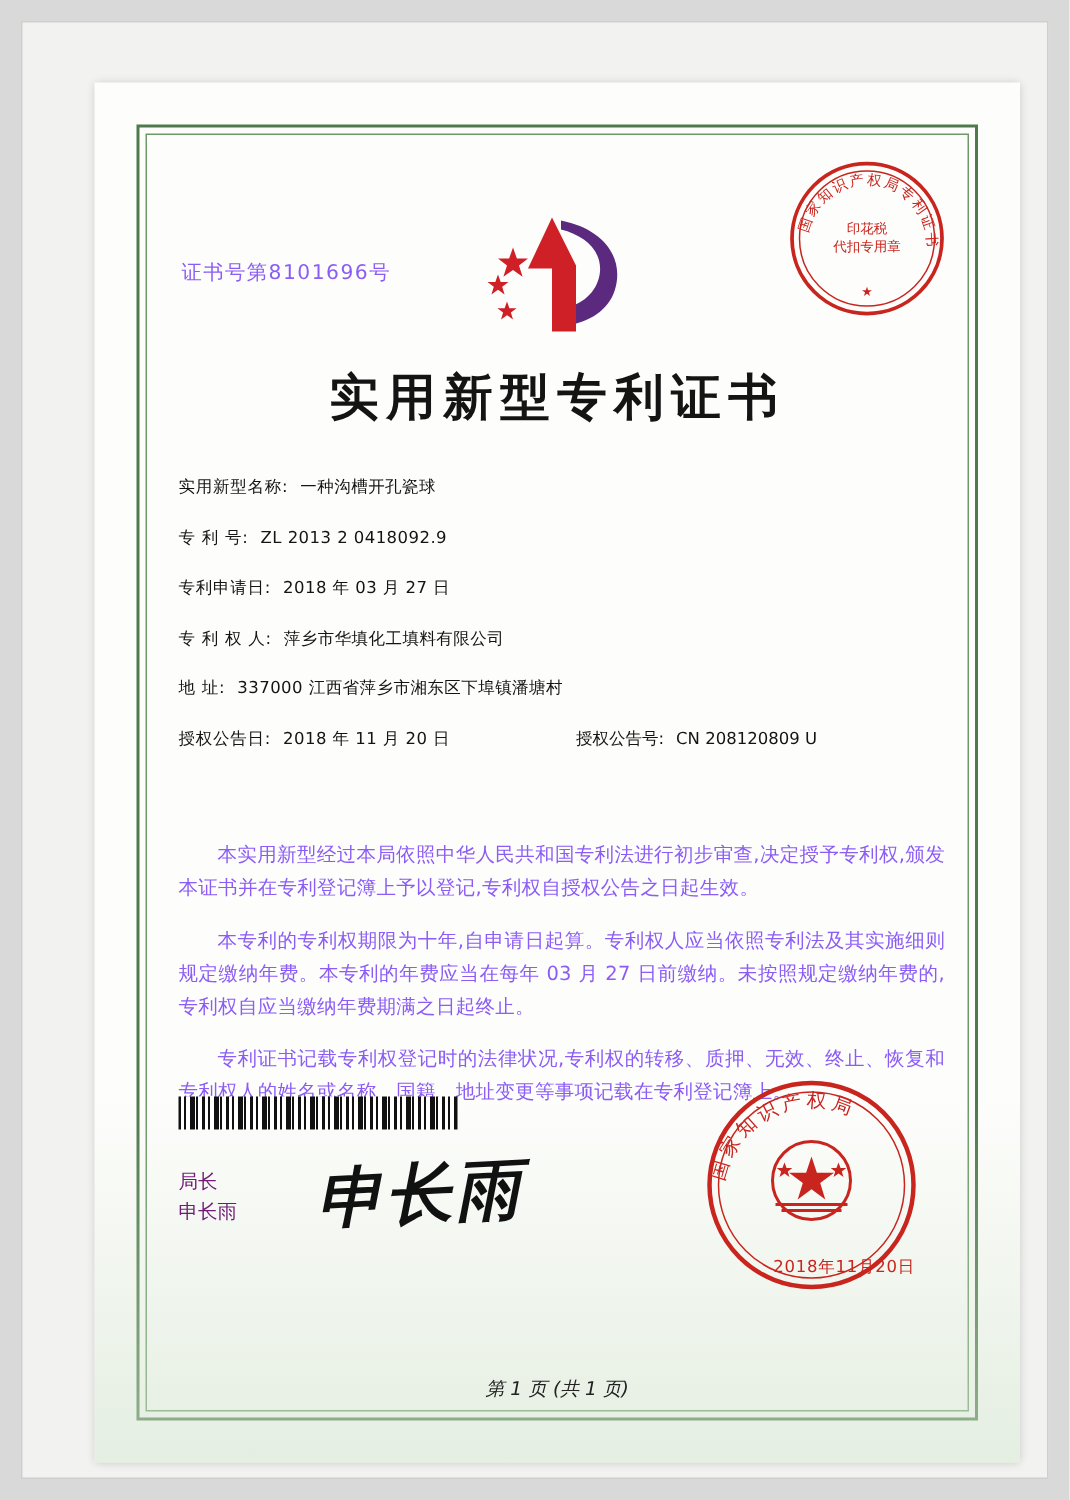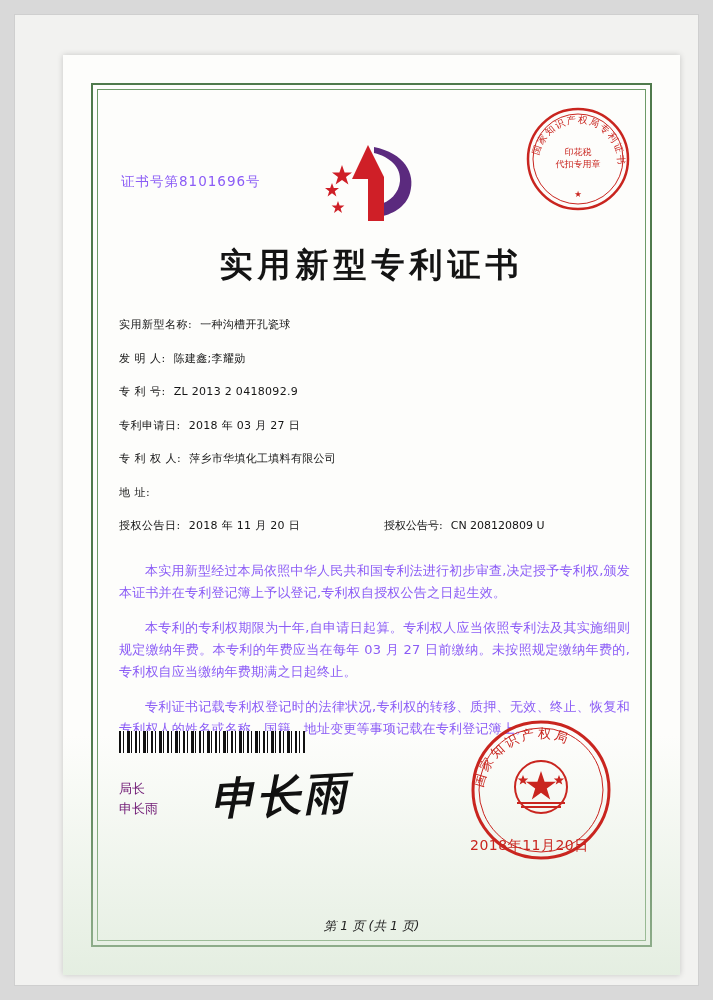--- a/index.html
+++ b/index.html
@@ -216,22 +216,22 @@
     right: 24px;
     top: 620px;
     width: 150px;
     height: 150px;
   }
   .seal-date {
     position: absolute;
     right: 30px;
     top: 742px;
     width: 140px;
-    text-align: left;
-    font-size: 14px;
+    text-align: right;
+    font-size: 11px;
     color: #c9251f;
     font-family: "DejaVu Sans", sans-serif;
     letter-spacing: 0.5px;
   }
 
   
   .footer {
     position: absolute;
     left: 0;
     right: 0;
@@ -284,37 +284,34 @@
         </div>
 
         <div class="main-title">实用新型专利证书</div>
 
         <div class="fields">
           <div class="frow">
             <span class="flabel">实用新型名称:</span>
             <span class="fvalue">一种沟槽开孔瓷球</span>
           </div>
           <div class="frow">
-            <span class="flabel">发 明 人:</span>
-            <span class="fvalue">陈建鑫;李耀勋</span>
-          </div>
-          <div class="frow">
             <span class="flabel">专 利 号:</span>
             <span class="fvalue">ZL 2013 2 0418092.9</span>
           </div>
           <div class="frow">
             <span class="flabel">专利申请日:</span>
             <span class="fvalue">2018 年 03 月 27 日</span>
           </div>
           <div class="frow">
             <span class="flabel">专 利 权 人:</span>
             <span class="fvalue">萍乡市华填化工填料有限公司</span>
           </div>
           <div class="frow">
             <span class="flabel">地 址:</span>
+            <span class="fvalue">337000 江西省萍乡市湘东区下埠镇潘塘村</span>
           </div>
           <div class="frow two-col">
             <span class="flabel">授权公告日:</span>
             <span class="fvalue">2018 年 11 月 20 日</span>
             <span class="fvalue2-label">授权公告号:</span>
             <span class="fvalue2">CN 208120809 U</span>
           </div>
         </div>
 
         <div class="paras">

